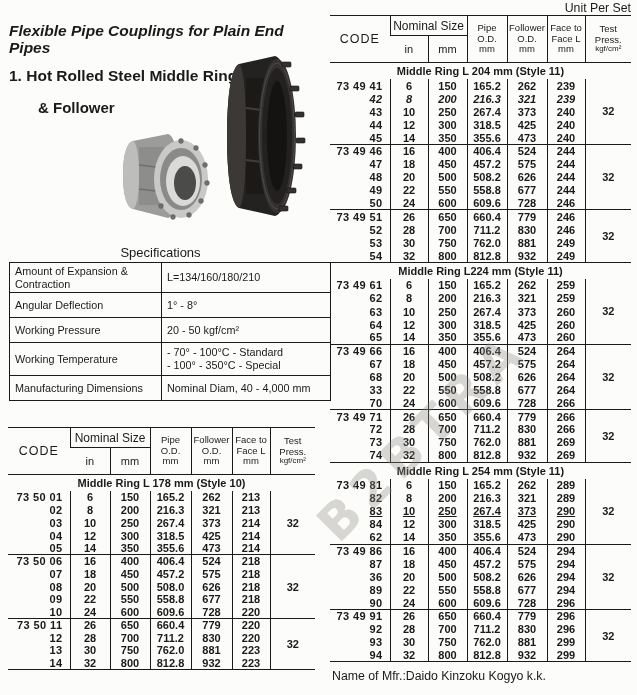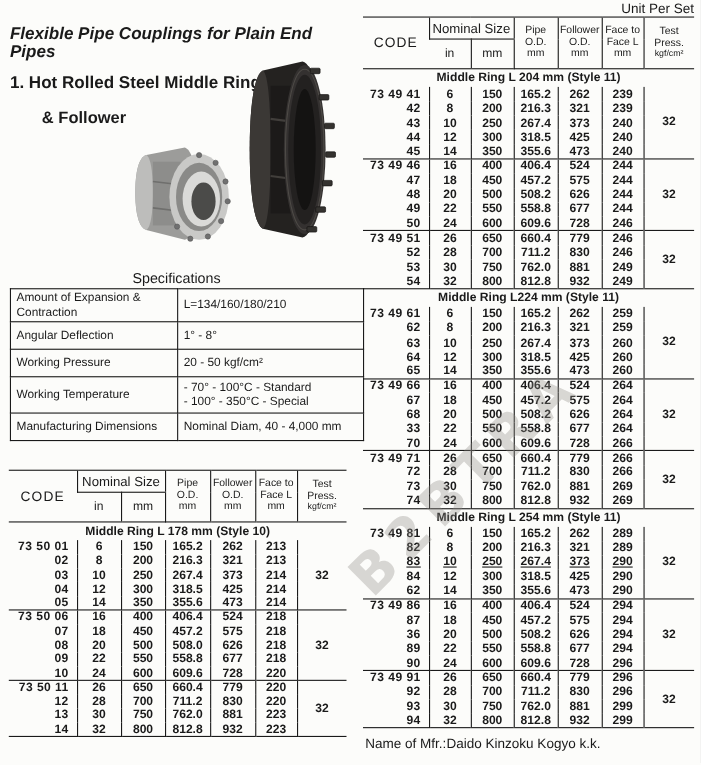--- a/index.html
+++ b/index.html
@@ -358,21 +358,21 @@
           </tr>
           <tr style="height: 13.1px;">
             <td class="code-cell">73 49 41</td>
             <td class="num-cell">6</td>
             <td class="num-cell">150</td>
             <td class="num-cell">165.2</td>
             <td class="num-cell">262</td>
             <td class="num-cell">239</td>
             <td rowspan="5" class="test-cell">32</td>
           </tr>
-          <tr style="height: 13.1px;">
+          <tr style="height: 13.1px; font-style: italic;">
             <td class="code-cell">42</td>
             <td class="num-cell">8</td>
             <td class="num-cell">200</td>
             <td class="num-cell">216.3</td>
             <td class="num-cell">321</td>
             <td class="num-cell">239</td>
           </tr>
           <tr style="height: 13.1px;">
             <td class="code-cell">43</td>
             <td class="num-cell">10</td>

